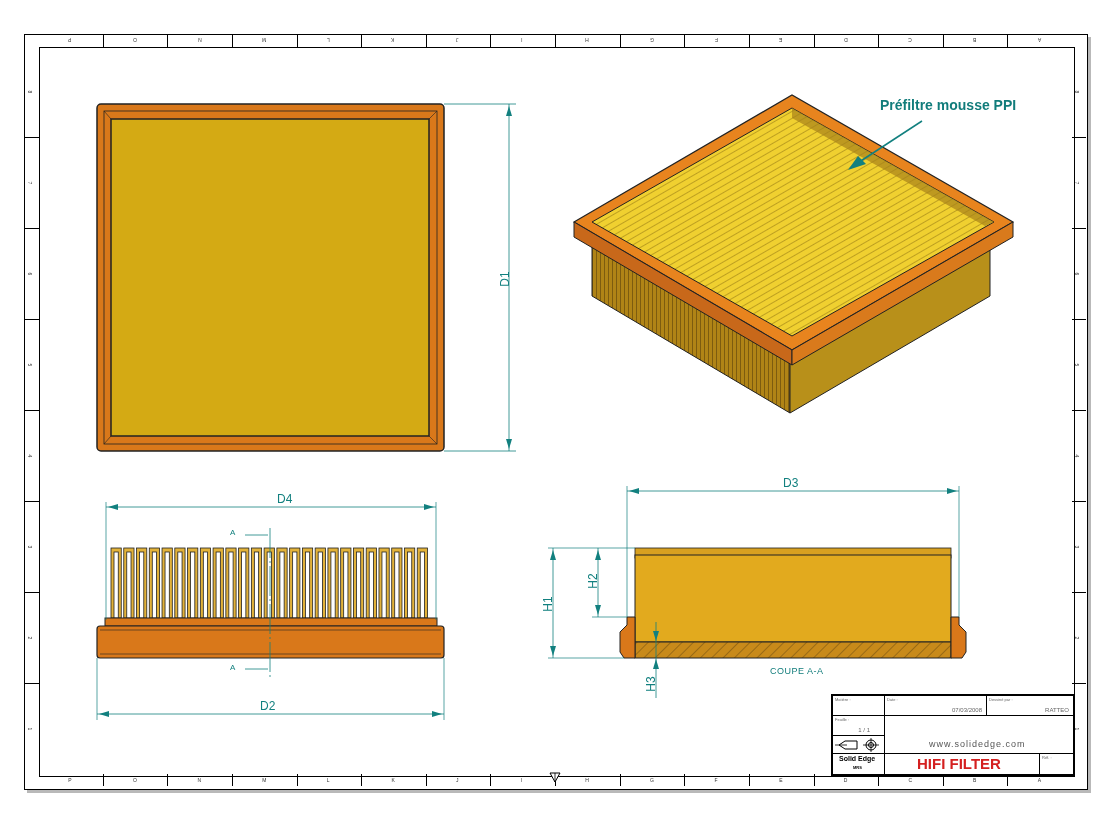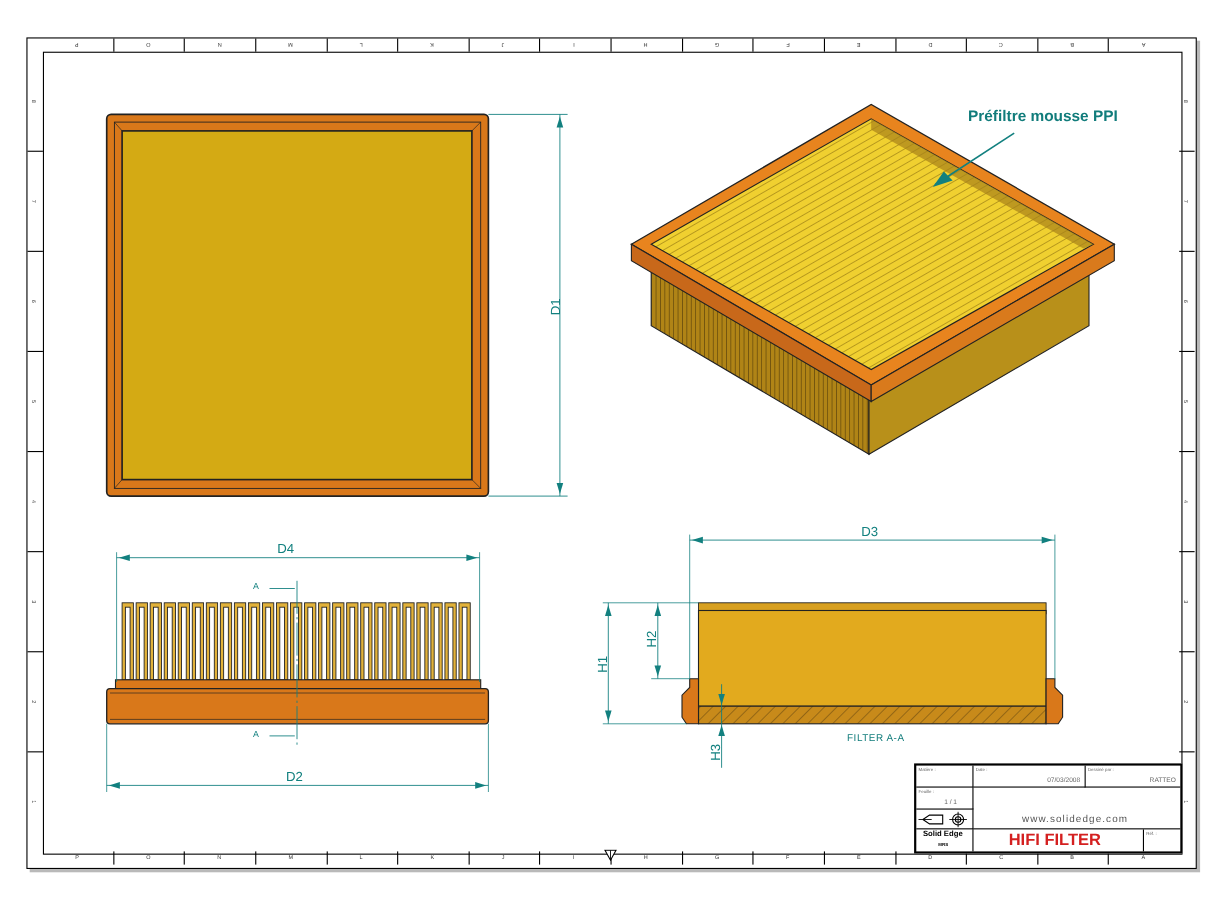--- a/index.html
+++ b/index.html
@@ -280,30 +280,30 @@
     <line x1="598" y1="548" x2="598" y2="617" stroke-width="0.8"></line>
     <polygon points="598,550 595,560 601,560" stroke="none"></polygon>
     <polygon points="598,615 595,605 601,605" stroke="none"></polygon>
     <line x1="656" y1="622" x2="656" y2="698" stroke-width="0.8"></line>
     <polygon points="656,641 653,631 659,631" stroke="none"></polygon>
     <polygon points="656,659 653,669 659,669" stroke="none"></polygon>
   </g>
 </svg>
 
 <div class="dim v" style="left:497px;top:272px;">D1</div>
-<div class="dim" style="left:252px;top:492px;">D4</div>
+<div class="dim" style="left:277px;top:492px;">D4</div>
 <div class="dim" style="left:260px;top:699px;">D2</div>
 <div class="dim" style="left:230px;top:528px;font-size:8px;">A</div>
 <div class="dim" style="left:230px;top:663px;font-size:8px;">A</div>
 <div class="dim" style="left:783px;top:476px;">D3</div>
 <div class="dim v" style="left:540px;top:597px;">H1</div>
 <div class="dim v" style="left:585px;top:574px;">H2</div>
 <div class="dim v" style="left:643px;top:677px;">H3</div>
 <div class="callout">Préfiltre mousse PPI</div>
-<div class="coupe">FILTER A-A</div>
+<div class="coupe">COUPE A-A</div>
 
 <div class="tb">
   <div class="cell" style="left:0;top:0;width:52px;height:20px;">
     <span class="lbl">Matière :</span>
   </div>
   <div class="cell" style="left:52px;top:0;width:102px;height:20px;">
     <span class="lbl">Date :</span>
     <span class="val">07/03/2008</span>
   </div>
   <div class="cell" style="left:154px;top:0;width:86px;height:20px;border-right:none;">

